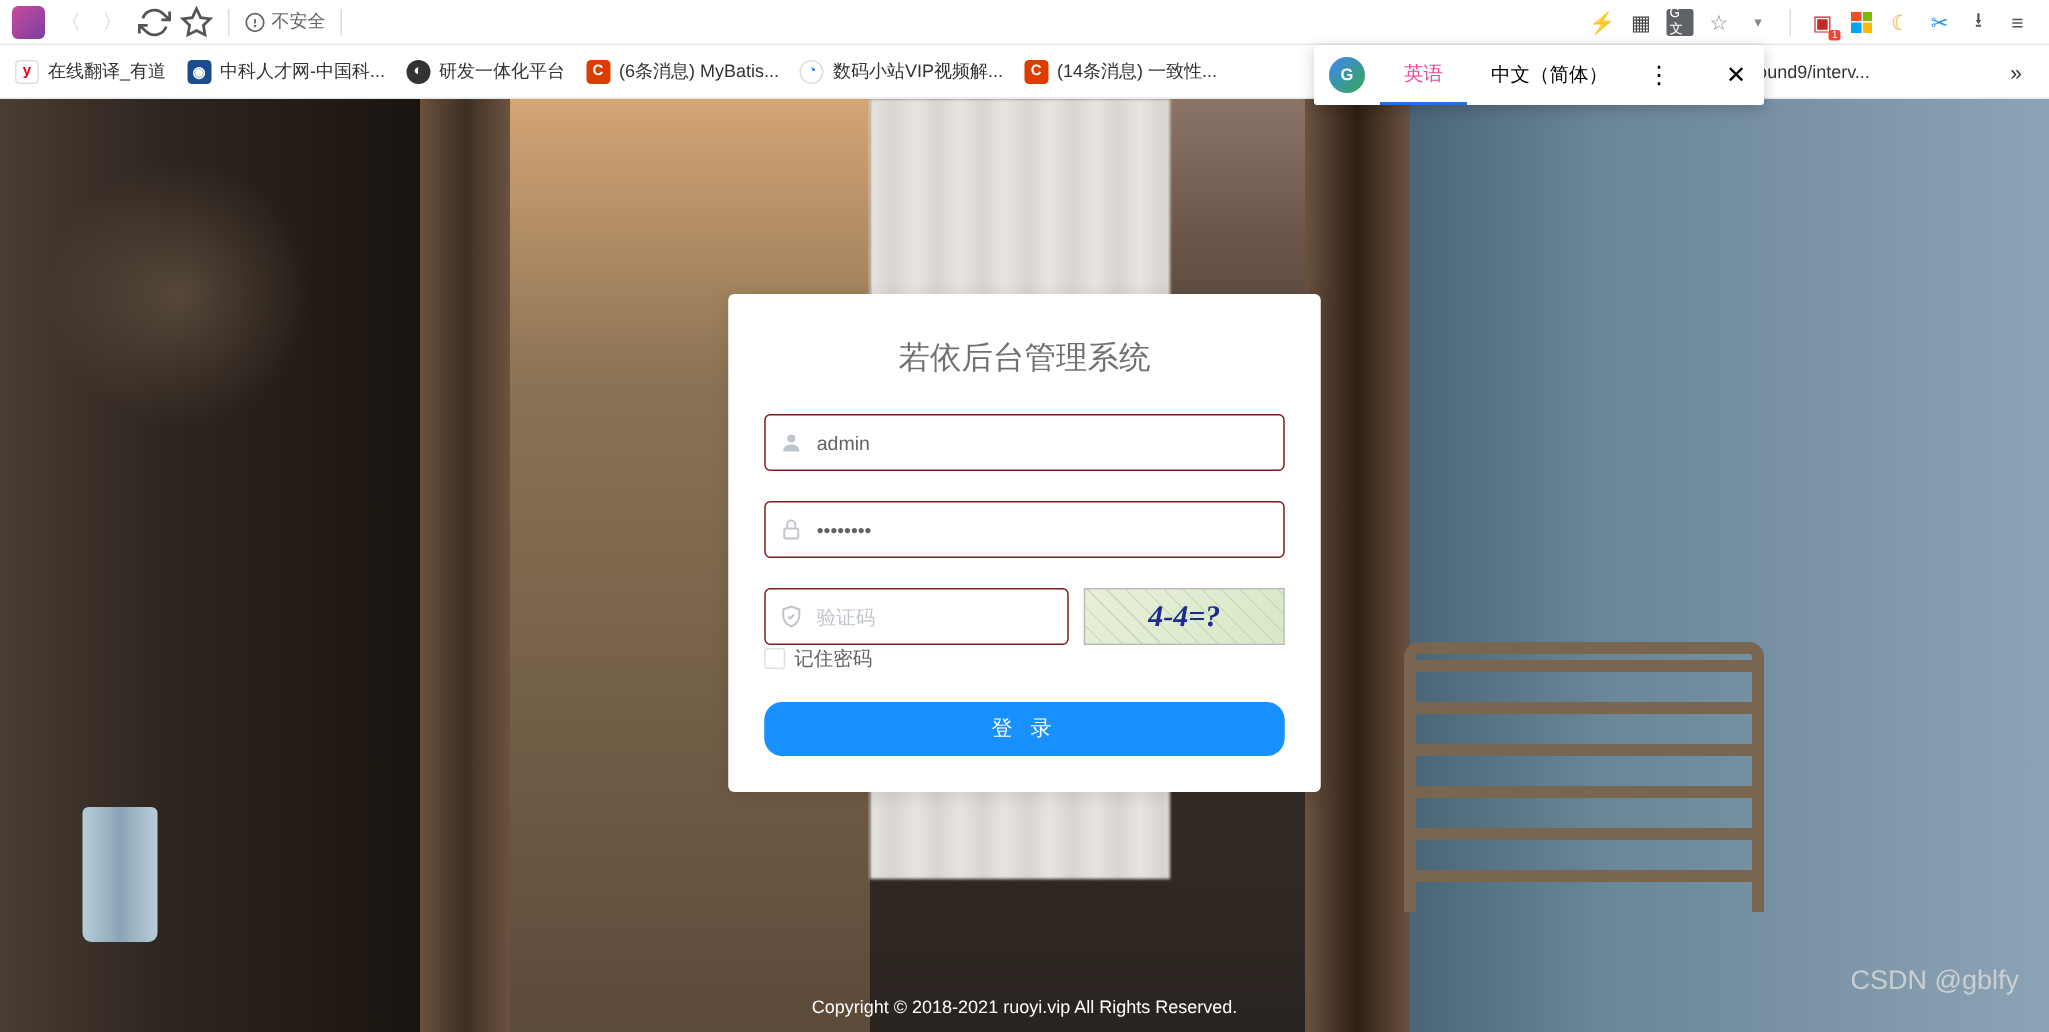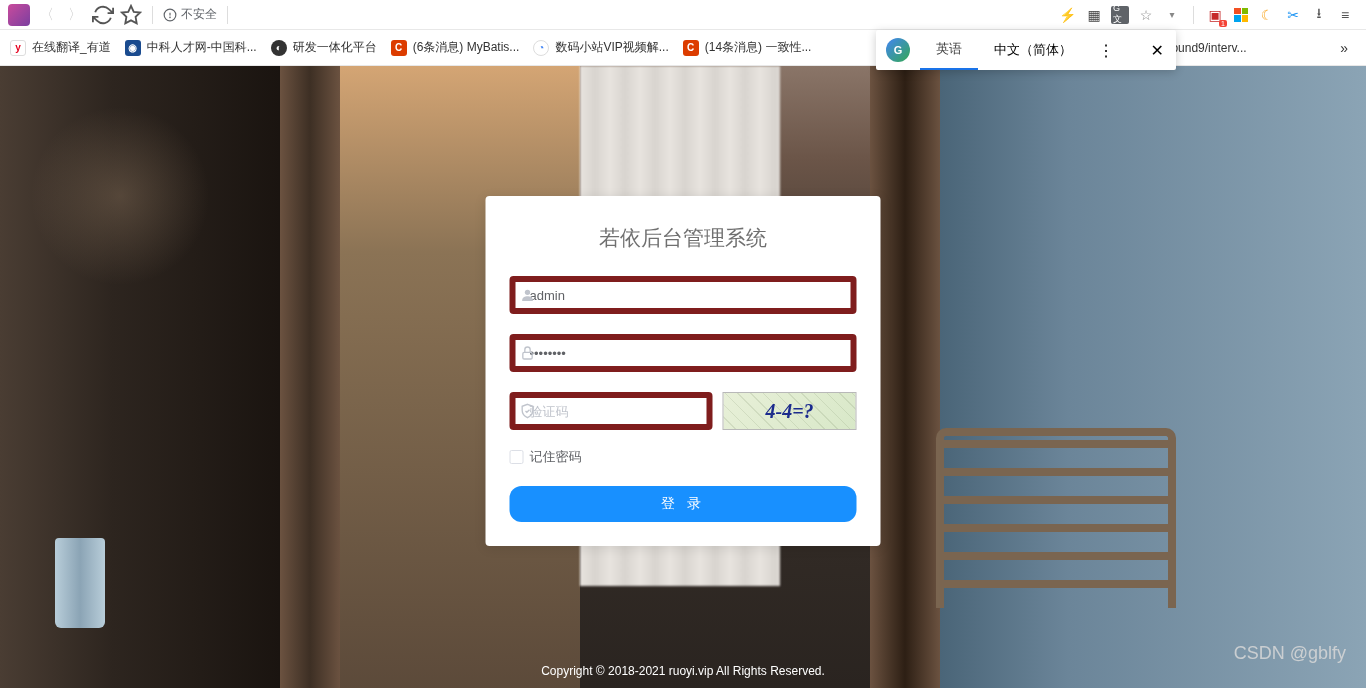--- a/index.html
+++ b/index.html
@@ -25,21 +25,21 @@
     .fav-blue { background: #1a4b8f; }
     .fav-dark { background: #333; border-radius: 50%; }
     .fav-c { background: #dc3c00; }
     .fav-circle { background: #fff; border: 1px solid #ddd; border-radius: 50%; }
     .bm-more { color: #333; font-size: 14px; margin-left: auto; padding: 0 8px; }
     
     
     .translate-popup { position: absolute; top: 0; right: 190px; width: 300px; height: 40px; background: #fff; box-shadow: 0 2px 10px rgba(0,0,0,.2); display: flex; align-items: center; border-radius: 2px; z-index: 100; }
     .trans-icon { width: 24px; height: 24px; margin: 0 10px; background: linear-gradient(135deg,#4285f4,#34a853); border-radius: 50%; display: flex; align-items: center; justify-content: center; color: #fff; font-size: 11px; font-weight: bold; }
     .trans-tab { padding: 0 16px; height: 40px; display: flex; align-items: center; font-size: 13px; cursor: pointer; }
-    .trans-tab.active { color: #404040; border-bottom: 2px solid #1a73e8; }
+    .trans-tab.active { color: #ec4899; border-bottom: 2px solid #1a73e8; }
     .trans-close { margin-left: auto; padding: 0 12px; font-size: 16px; cursor: pointer; }
     .trans-menu { padding: 0 10px; font-size: 16px; }
     
     
     .page { position: relative; width: 100%; height: 622px; background: linear-gradient(180deg, #8a7568 0%, #6b5548 15%, #3d342d 40%, #2a2420 100%); overflow: hidden; }
     .bg-layer { position: absolute; inset: 0; }
     .window-frame { position: absolute; top: 0; bottom: 0; background: #1a1410; }
     .wf-left { left: 0; width: 280px; background: linear-gradient(90deg, #4a3d33 0%, #2d251f 40%, #1a1410 100%); }
     .wf-left::before { content:''; position:absolute; top:40px; left:30px; width:180px; height:180px; background: radial-gradient(ellipse, rgba(180,150,120,.3), transparent 70%); }
     .wf-pillar1 { left: 280px; width: 60px; background: linear-gradient(90deg,#6b5240,#3d2f24,#6b5240); }
@@ -49,23 +49,23 @@
     .wf-right { left: 940px; right: 0; background: linear-gradient(90deg,#4a6578 0%,#6b8599 30%,#8ba4b5 100%); }
     .chair { position: absolute; right: 150px; bottom: -20px; width: 320px; height: 280px; }
     .chair-back { position: absolute; top: 0; left: 40px; width: 240px; height: 180px; border: 8px solid #7a6550; border-bottom: none; border-radius: 10px 10px 0 0; background: repeating-linear-gradient(0deg, transparent 0, transparent 20px, #7a6550 20px, #7a6550 28px); }
     .cup { position: absolute; left: 55px; bottom: 60px; width: 50px; height: 90px; background: linear-gradient(90deg,#b8cdd9,#8ba4b5,#b8cdd9); border-radius: 4px 4px 6px 6px; }
     
     
     .login-card { position: absolute; left: 50%; top: 130px; transform: translateX(-50%); width: 395px; background: #fff; border-radius: 4px; padding: 28px 24px 24px; box-shadow: 0 2px 12px rgba(0,0,0,.1); }
     .login-title { text-align: center; font-size: 21px; color: #707070; font-weight: normal; margin-bottom: 24px; }
     .input-group { position: relative; margin-bottom: 20px; }
     .input-icon { position: absolute; left: 10px; top: 50%; transform: translateY(-50%); width: 16px; height: 16px; color: #c0c4cc; }
-    .login-input { width: 100%; height: 38px; border: 6px solid #7f1d1d; border-radius: 4px; padding: 0 12px 0 14px; font-size: 13px; color: #606266; outline: none; }
+    .login-input { width: 100%; height: 38px; border: 1px solid #7f1d1d; border-radius: 4px; padding: 0 12px 0 34px; font-size: 13px; color: #606266; outline: none; }
     .login-input::placeholder { color: #c0c4cc; }
-    .captcha-row { display: flex; gap: 10px; margin-bottom: 18px; }
+    .captcha-row { display: flex; gap: 10px; }
     .captcha-row .input-group { flex: 1; margin-bottom: 0; }
     .captcha-img { width: 134px; height: 38px; border: 1px solid #b8b8b8; background: linear-gradient(135deg,#e8f0d8,#d8e8c8); display: flex; align-items: center; justify-content: center; font-family: cursive; font-size: 20px; font-weight: bold; font-style: italic; color: #1a2a8e; cursor: pointer; position: relative; }
     .captcha-img::after { content:''; position:absolute; inset:0; background: repeating-linear-gradient(45deg,transparent 0,transparent 8px,rgba(100,120,80,.15) 8px,rgba(100,120,80,.15) 9px); }
     .remember-row { display: flex; align-items: center; gap: 6px; margin-bottom: 20px; font-size: 13px; color: #606266; }
     .checkbox { width: 14px; height: 14px; border: 1px solid #dcdfe6; border-radius: 2px; cursor: pointer; }
     .login-btn { width: 100%; height: 36px; background: #1890ff; color: #fff; border: none; border-radius: 12px; font-size: 14px; letter-spacing: 4px; cursor: pointer; }
     
     .footer { position: absolute; bottom: 10px; left: 50%; transform: translateX(-50%); color: #fff; font-size: 12px; font-family: Arial; }
     .watermark { position: absolute; bottom: 24px; right: 20px; color: #d8d8d8; font-size: 18px; opacity: .85; }
   </style>

